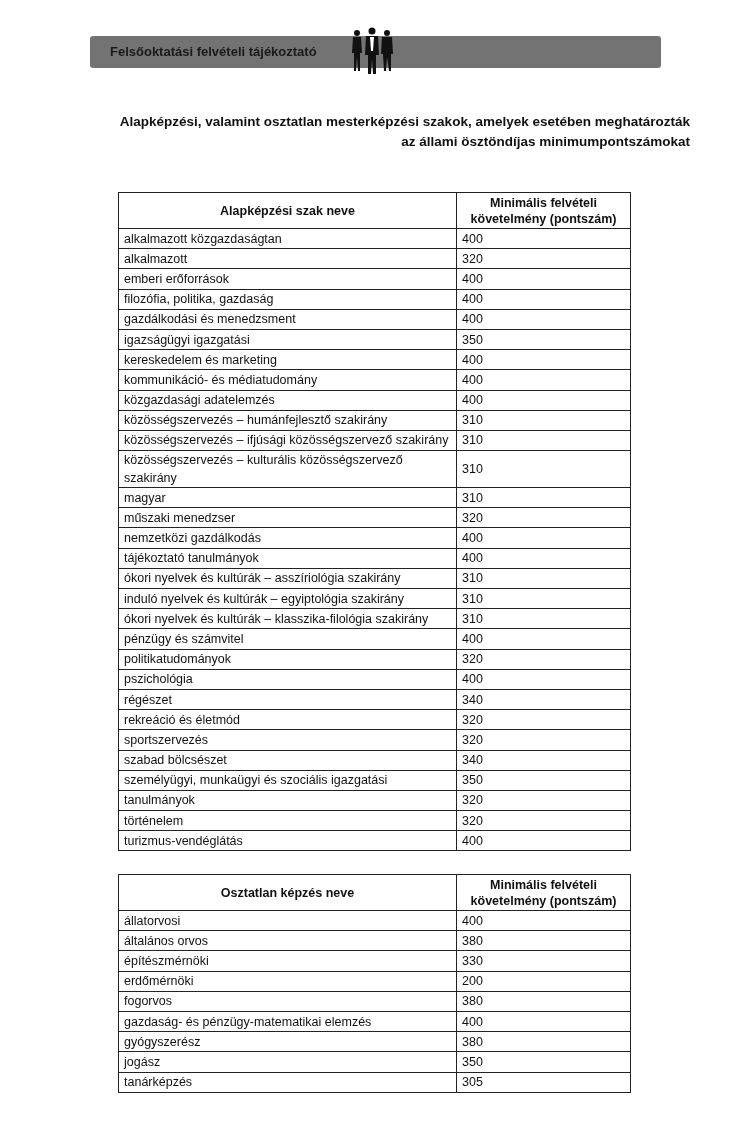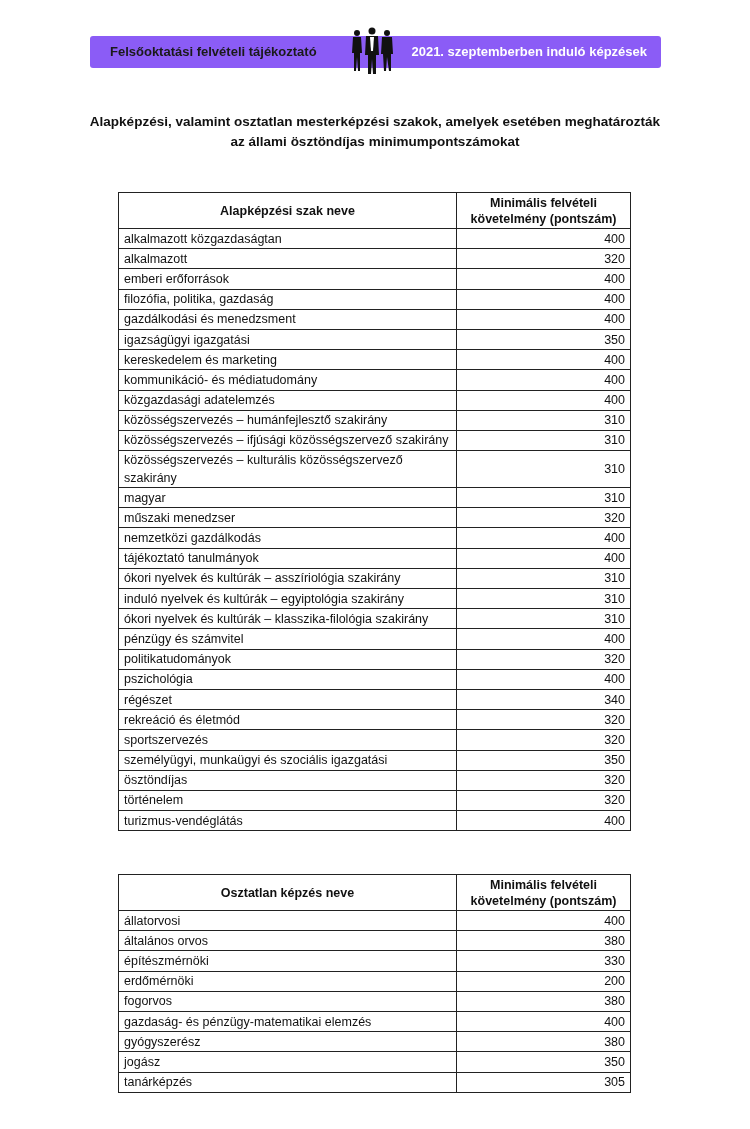--- a/index.html
+++ b/index.html
@@ -1,59 +1,58 @@
 <!DOCTYPE html>
 <html><head>
 <meta charset="utf-8">
 <style>
   * { box-sizing: border-box; margin: 0; padding: 0; }
   html, body { width: 750px; height: 1129px; background: #ffffff; }
   body { position: relative; font-family: "Liberation Sans", sans-serif; color: #111; overflow: hidden; }
 
   .banner {
     position: absolute; left: 90px; top: 36px; width: 571px; height: 32px;
-    background: #8b5cf6; border-radius: 3px;
+    background: #737373; border-radius: 3px;
   }
   .banner-left {
     position: absolute; left: 20px; top: 8px; font-size: 13px; font-weight: bold; color: #1a1a1a;
   }
   .banner-right {
     position: absolute; right: 14px; top: 8px; font-size: 13px; font-weight: bold; color: #ffffff;
   }
   .figures {
     position: absolute; left: 348px; top: 27px; width: 48px; height: 48px;
   }
 
   .doc-title {
-    position: absolute; left: 60px; top: 112px; width: 630px; text-align: center;
+    position: absolute; left: 60px; top: 112px; width: 630px; text-align: right;
     font-family: "Liberation Sans", sans-serif; font-weight: bold; font-size: 13.5px; line-height: 20px; color: #111;
   }
 
   table.data {
     position: absolute; left: 118px; border-collapse: collapse;
     font-family: "Liberation Sans", sans-serif; font-size: 12.5px; color: #111;
   }
   table.data td, table.data th {
     border: 1px solid #222; height: 20.2px; padding: 0 5px; line-height: 18px;
   }
   table.data th { font-weight: bold; text-align: center; font-size: 12.5px; line-height: 16px; }
   table.data th.col-name { width: 338px; }
   table.data th.col-score { width: 174px; }
-  table.data td.score { text-align: right; }
+  table.data td.score { text-align: left; }
   table.data thead tr { height: 36px; }
 
   #table1 { top: 192px; }
   #table2 { top: 874px; }
 </style>
 </head>
 <body>
 
 <div class="banner">
   <span class="banner-left">Felsőoktatási felvételi tájékoztató</span>
-  <span class="banner-right">2021. szeptemberben induló képzések</span>
 </div>
 <svg class="figures" viewBox="0 0 48 48">
 
   <circle cx="9" cy="6" r="3" fill="#111"></circle>
   <path d="M5 10 L13 10 L14 26 L12 26 L12 44 L10 44 L9 30 L8 44 L6 44 L6 26 L4 26 Z" fill="#111"></path>
 
   <circle cx="24" cy="4" r="3.5" fill="#111"></circle>
   <path d="M18 9 L30 9 L31 28 L28 28 L28 47 L25 47 L24 32 L23 47 L20 47 L20 28 L17 28 Z" fill="#111"></path>
   <path d="M22 10 L26 10 L25 24 L23 24 Z" fill="#fff"></path>
 
@@ -171,25 +170,29 @@
       </tr>
       <tr>
         <td>rekreáció és életmód</td>
         <td class="score">320</td>
       </tr>
       <tr>
         <td>sportszervezés</td>
         <td class="score">320</td>
       </tr>
       <tr>
+        <td>szabad bölcsészet</td>
+        <td class="score">340</td>
+      </tr>
+      <tr>
         <td>személyügyi, munkaügyi és szociális igazgatási</td>
         <td class="score">350</td>
       </tr>
       <tr>
-        <td>ösztöndíjas</td>
+        <td>tanulmányok</td>
         <td class="score">320</td>
       </tr>
       <tr>
         <td>történelem</td>
         <td class="score">320</td>
       </tr>
       <tr>
         <td>turizmus-vendéglátás</td>
         <td class="score">400</td>
       </tr>

